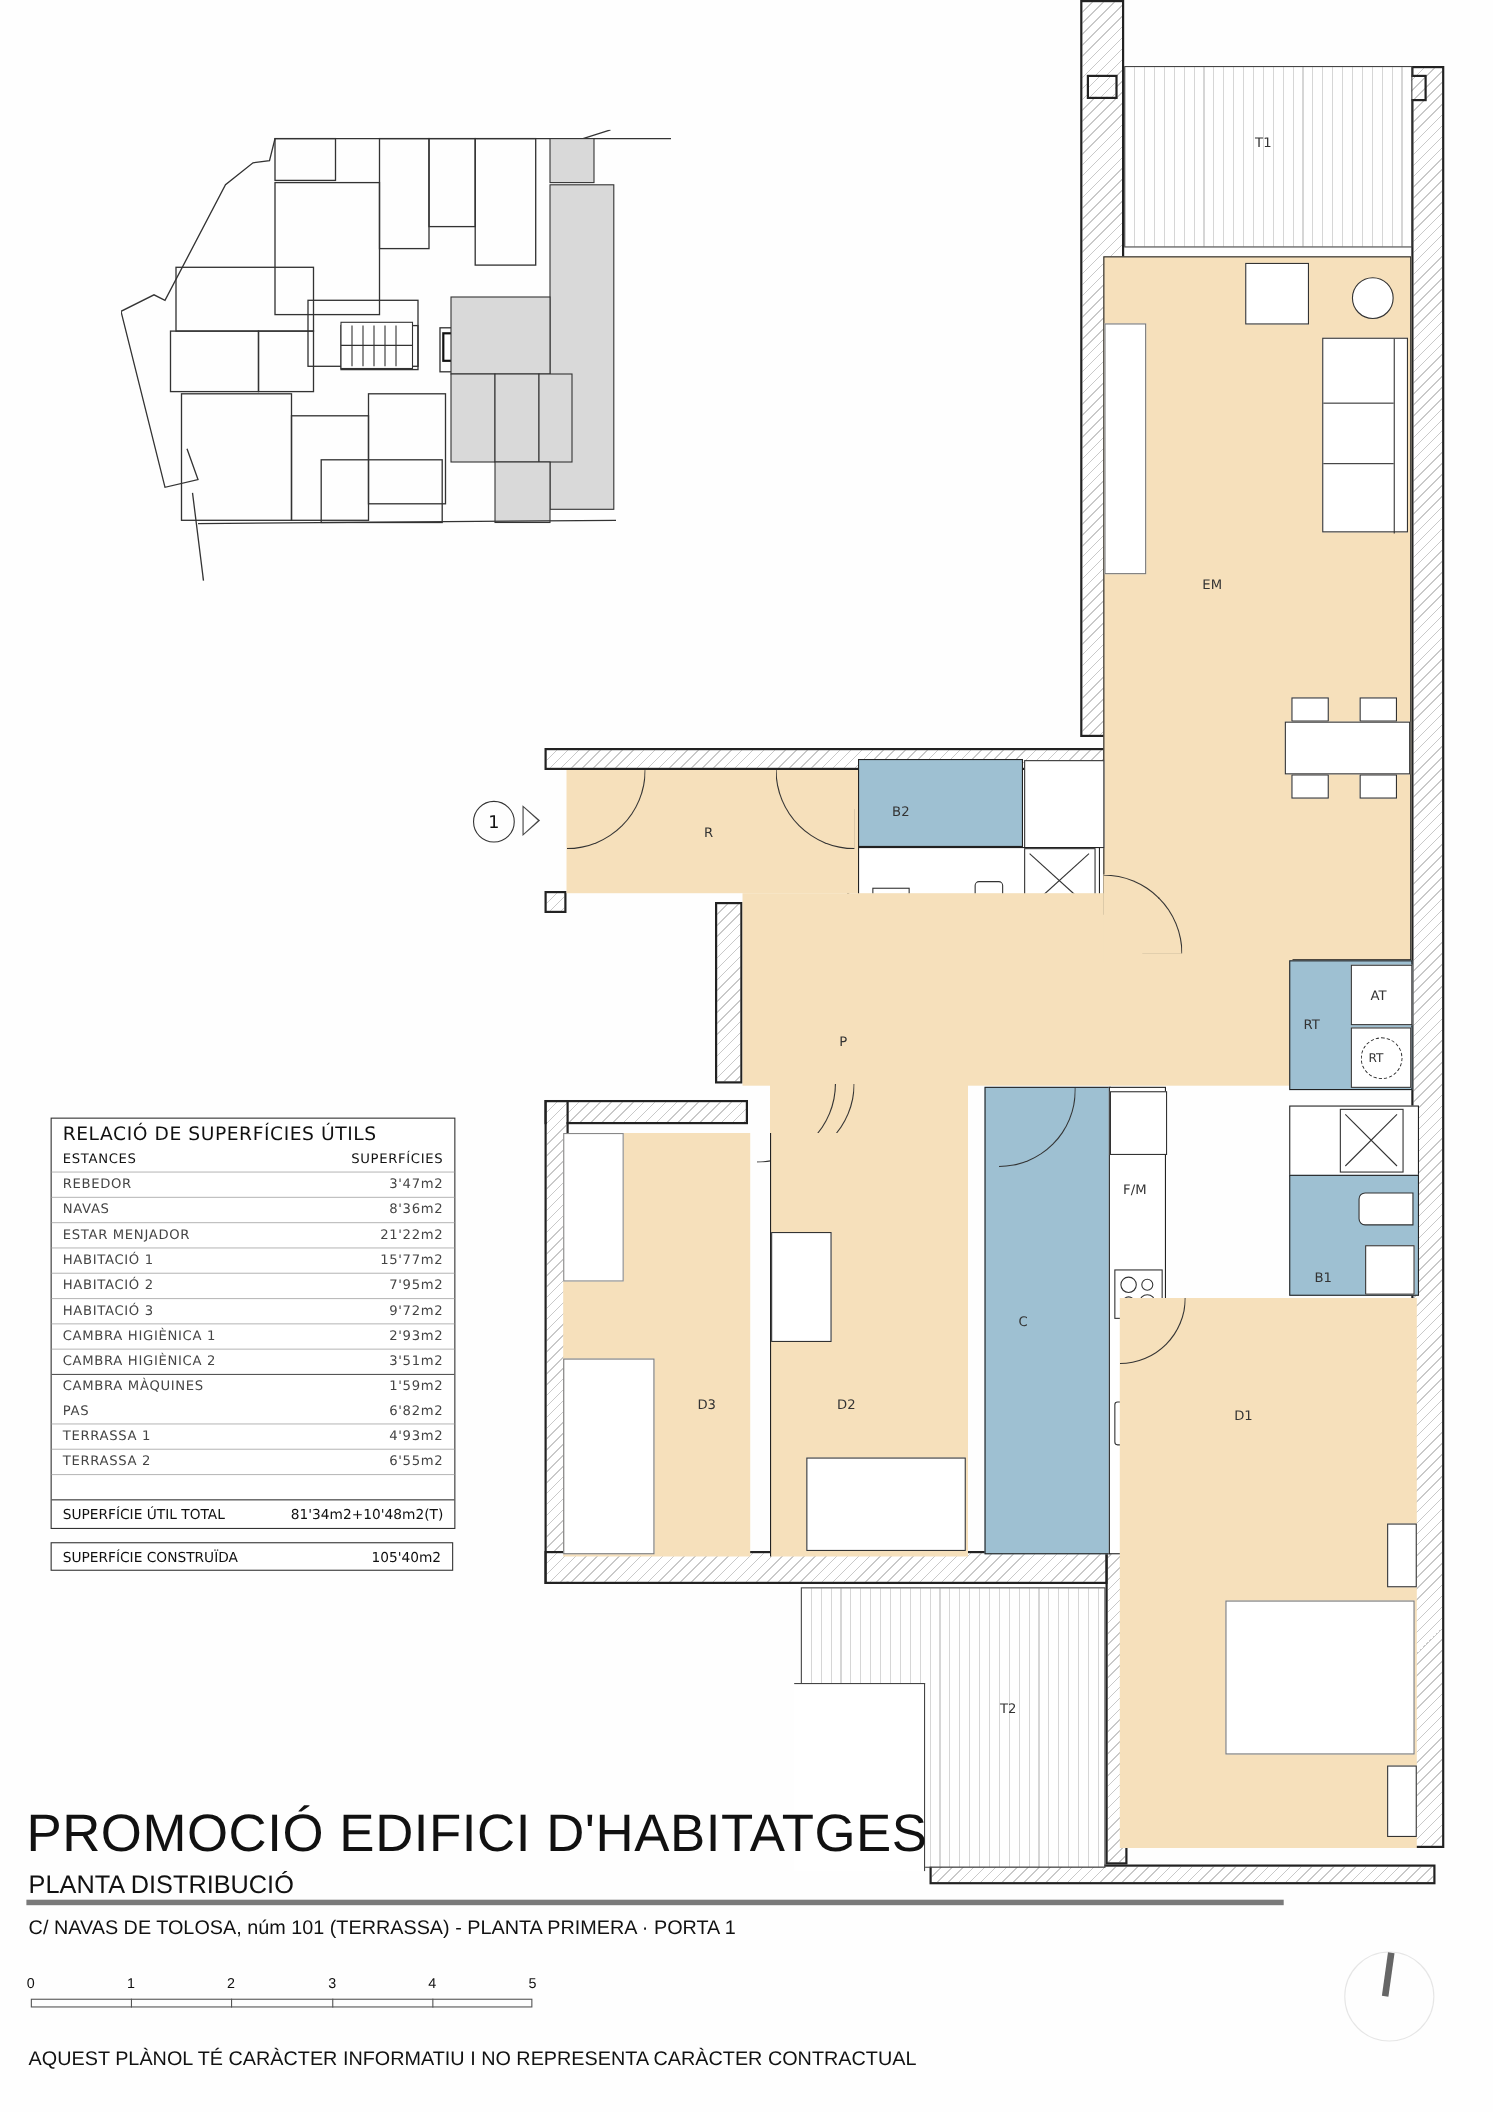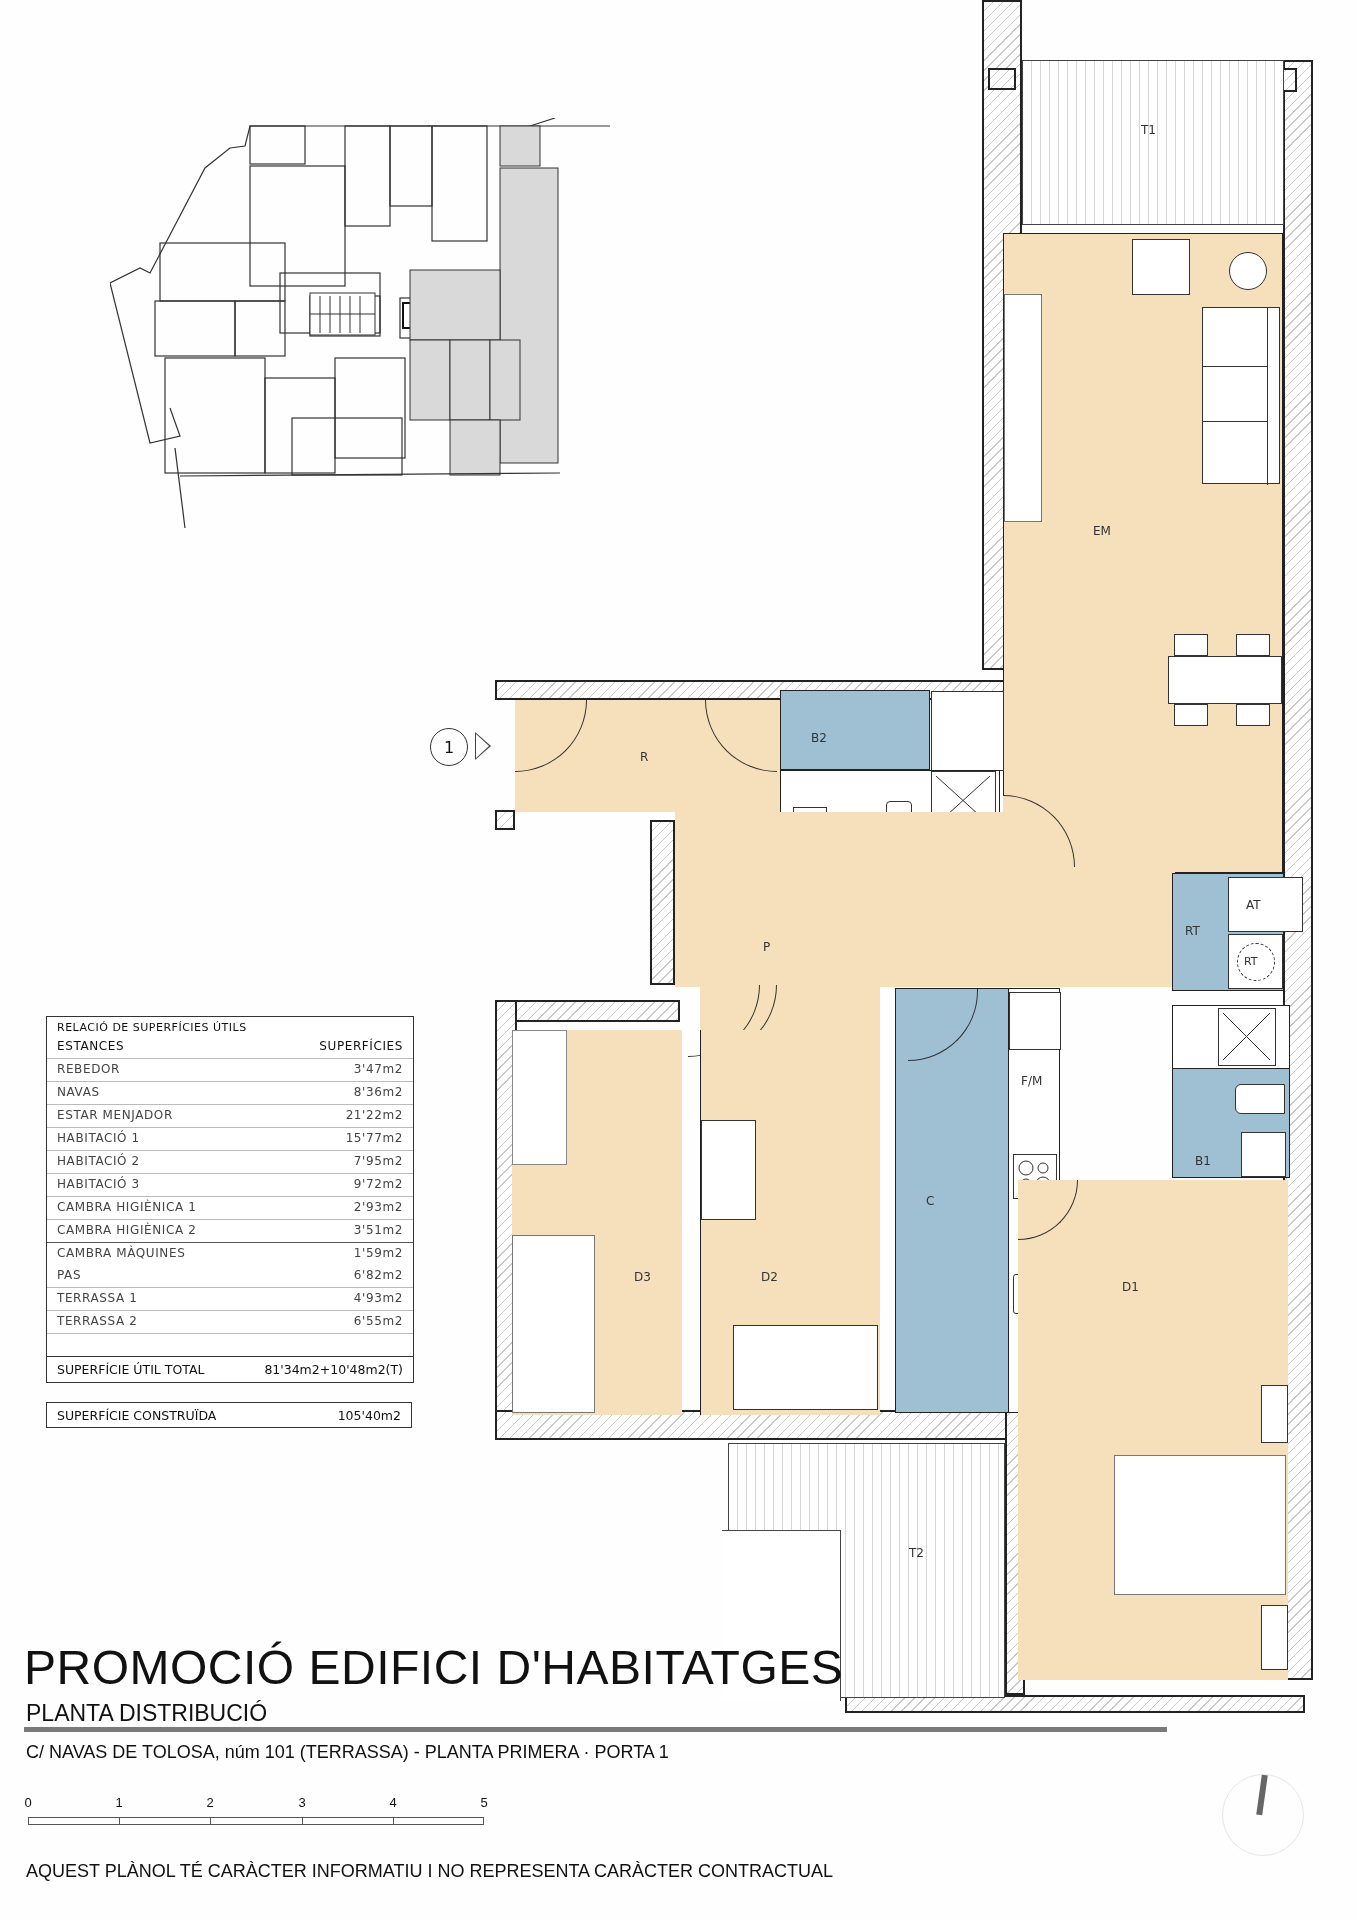--- a/index.html
+++ b/index.html
@@ -8,21 +8,21 @@
   .hatch{background:repeating-linear-gradient(135deg,#fff 0px,#fff 6px,#c9c9c9 6px,#c9c9c9 7px);border:2px solid #222;box-sizing:border-box;}
   .room{position:absolute;box-sizing:border-box;}
   .beige{background:#f6e0bb;}
   .blue{background:#9ec0d2;}
   .white{background:#fff;}
   .terrace{background:repeating-linear-gradient(90deg,#fff 0px,#fff 8px,#d6d6d6 8px,#d6d6d6 9px);border:1.5px solid #444;box-sizing:border-box;}
   .lbl{position:absolute;font-size:12px;color:#333;font-family:"DejaVu Sans",sans-serif;}
   .furn{position:absolute;background:#fff;border:1.5px solid #333;box-sizing:border-box;}
   .door{position:absolute;border:1px solid #333;box-sizing:border-box;}
   .surf-box{position:absolute;left:46px;top:1016px;width:366px;border:1.5px solid #333;background:#fff;font-family:"DejaVu Sans",sans-serif;}
-  .surf-box .hd{font-size:11px;padding:4px 10px 2px 10px;letter-spacing:0.5px;}
+  .surf-box .hd{font-size:17px;padding:4px 10px 2px 10px;letter-spacing:0.5px;}
   .surf-box .row{display:flex;justify-content:space-between;font-size:12px;color:#444;padding:3px 10px;border-top:1px solid #bbb;letter-spacing:0.6px;height:16px;}
   .surf-box .row.nob{border-top:none;}
   .surf-box .row.hdr{color:#111;font-weight:normal;}
   .surf-box .total{display:flex;justify-content:space-between;font-size:12.5px;padding:5px 10px;border-top:1.5px solid #333;}
   .built{position:absolute;left:46px;top:1402px;width:366px;height:26px;border:1.5px solid #333;box-sizing:border-box;display:flex;justify-content:space-between;align-items:center;padding:0 10px;font-size:12.5px;font-family:"DejaVu Sans",sans-serif;background:#fff;}
   .title{position:absolute;left:24px;top:1640px;font-size:48px;letter-spacing:0.5px;color:#111;}
   .subtitle{position:absolute;left:26px;top:1700px;font-size:23px;}
   .rule{position:absolute;left:24px;top:1727px;width:1143px;height:5px;background:#7a7a7a;}
   .address{position:absolute;left:26px;top:1742px;font-size:18px;}
   .scale{position:absolute;left:24px;top:1795px;width:460px;height:50px;}
@@ -152,21 +152,21 @@
 
   <div class="room beige" style="left:675px;top:812px;width:500px;height:175px;">
     <span class="lbl" style="left:88px;top:128px;">P</span>
   </div>
   <div class="room beige" style="left:1003px;top:795px;width:168px;height:80px;">
     <div class="door" style="left:0;top:0;width:72px;height:72px;border-left:none;border-bottom:none;border-radius:0 72px 0 0;"></div>
   </div>
 
   <div class="room blue" style="left:1172px;top:873px;width:112px;height:118px;border:1.5px solid #222;">
     <span class="lbl" style="left:12px;top:50px;">RT</span>
-    <div class="furn" style="left:55px;top:3px;width:75px;height:55px;">
+    <div class="furn" style="left:55px;top:3px;width:56px;height:55px;">
       <span class="lbl" style="left:17px;top:20px;">AT</span>
     </div>
     <div class="furn" style="left:55px;top:60px;width:55px;height:55px;">
       <div style="position:absolute;left:8px;top:8px;width:36px;height:36px;border:1px dashed #333;border-radius:50%;"></div>
       <span class="lbl" style="left:15px;top:20px;font-size:11px;">RT</span>
     </div>
   </div>
 
   <div class="room white" style="left:1172px;top:1005px;width:118px;height:65px;border:1.5px solid #222;">
     <div class="furn" style="left:45px;top:2px;width:58px;height:58px;">

